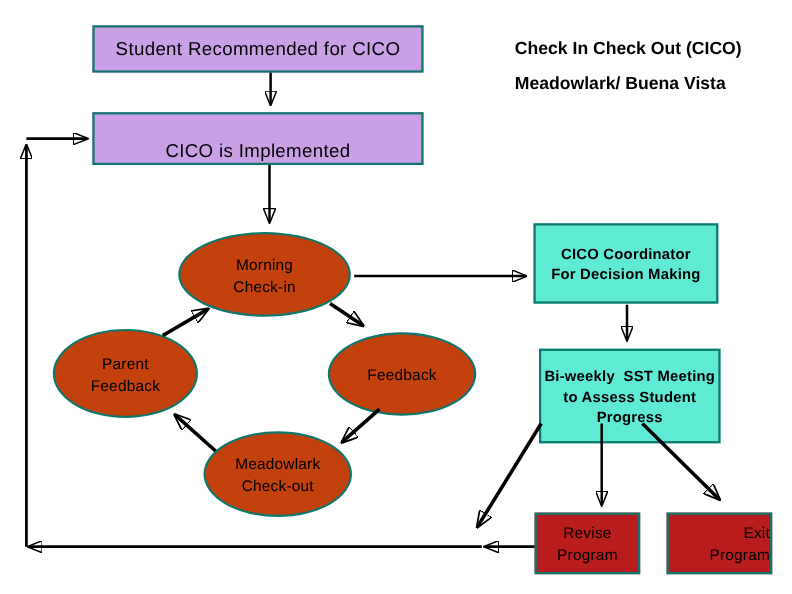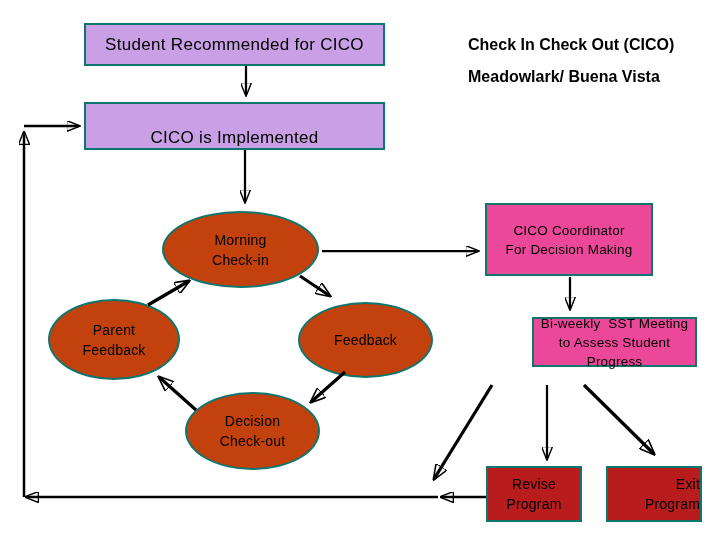--- a/index.html
+++ b/index.html
@@ -8,21 +8,21 @@
     font-family:"Liberation Sans", sans-serif; color:#000; overflow:hidden;
   }
   .shape {
     position:absolute; box-sizing:border-box; border:2px solid #0f766e;
     display:flex; flex-direction:column; align-items:center; justify-content:center;
     text-align:center;
   }
   .shape .line { white-space:pre; }
   .rect-purple { background:#c9a0e5; font-size:17px; letter-spacing:0.3px; }
   .ellipse     { background:#c2410c; border-radius:50%; font-size:14px; line-height:20px; letter-spacing:0.2px; border-width:2.5px; }
-  .rect-cyan   { background:#ec4899; font-size:13.5px; line-height:19px; letter-spacing:0.2px; }
+  .rect-cyan   { background:#5eead4; font-size:13.5px; line-height:19px; letter-spacing:0.2px;font-weight:bold; }
   .rect-green  { background:#b91c1c; font-size:14px; line-height:20px; letter-spacing:0.2px; }
   .header-text { position:absolute; left:436px; font-size:16px; font-weight:bold; white-space:pre;margin-left:32px; }
   #hdr-title    { top:36px; }
   #hdr-subtitle { top:68px; }
   svg.arrows { position:absolute; left:0; top:0; pointer-events:none; }
   svg.arrows path { stroke:#000; fill:none; }
   svg.arrows .thin  { stroke-width:2.25px; }
   svg.arrows .loop  { stroke-width:2.5px;  }
   svg.arrows .thick { stroke-width:3.25px; }
 </style>
@@ -50,30 +50,30 @@
   <div class="shape ellipse" style="left:48px; top:299px; width:132px; height:81px;">
     <div class="line">Parent</div>
     <div class="line">Feedback</div>
   </div>
 
   <div class="shape ellipse" style="left:298px; top:302px; width:135px; height:76px;">
     <div class="line">Feedback</div>
   </div>
 
   <div class="shape ellipse" style="left:185px; top:392px; width:135px; height:78px;">
-    <div class="line">Decision</div>
+    <div class="line">Meadowlark</div>
     <div class="line">Check-out</div>
   </div>
 
   <div class="shape rect-cyan" style="left:485px; top:203px; width:168px; height:73px;">
     <div class="line">CICO Coordinator</div>
     <div class="line">For Decision Making</div>
   </div>
 
-  <div class="shape rect-cyan" style="left:490px; top:317px; width:165px; height:50px;margin-left:42px;">
+  <div class="shape rect-cyan" style="left:490px; top:317px; width:165px; height:86px;">
     <div class="line">Bi-weekly  SST Meeting</div>
     <div class="line">to Assess Student</div>
     <div class="line">Progress</div>
   </div>
 
   <div class="shape rect-green" style="left:486px; top:466px; width:96px; height:56px;">
     <div class="line">Revise</div>
     <div class="line">Program</div>
   </div>
 

